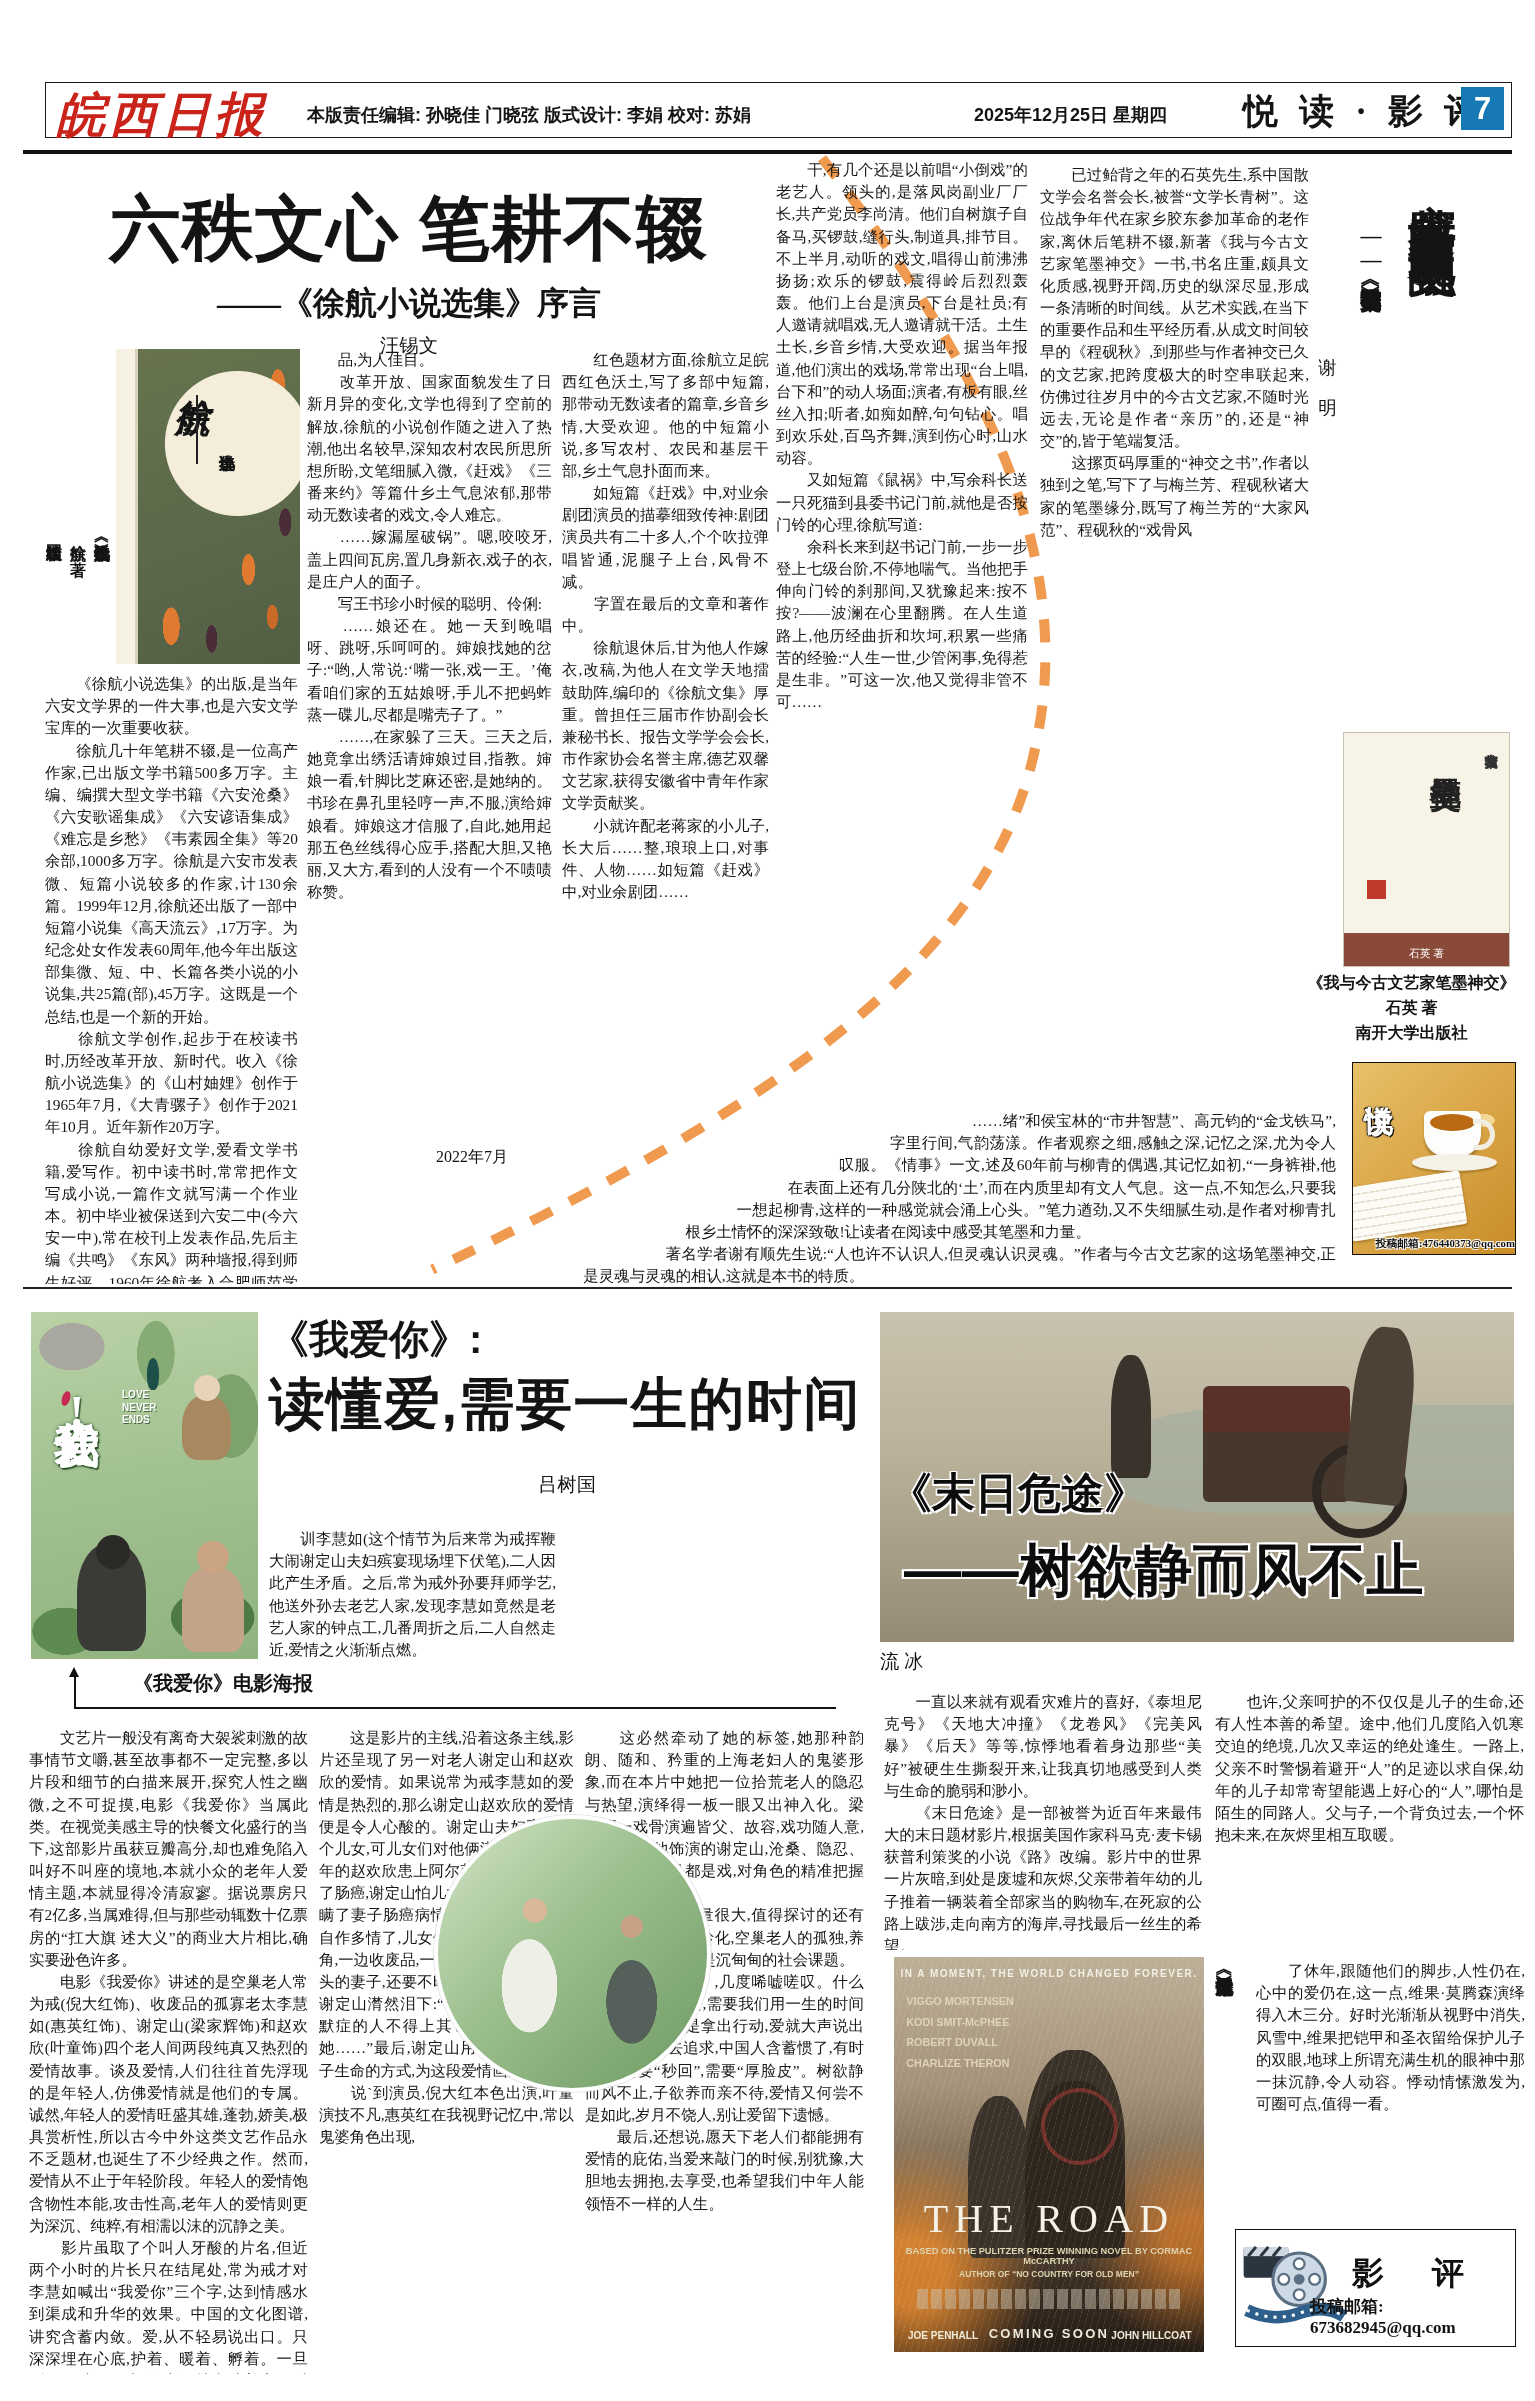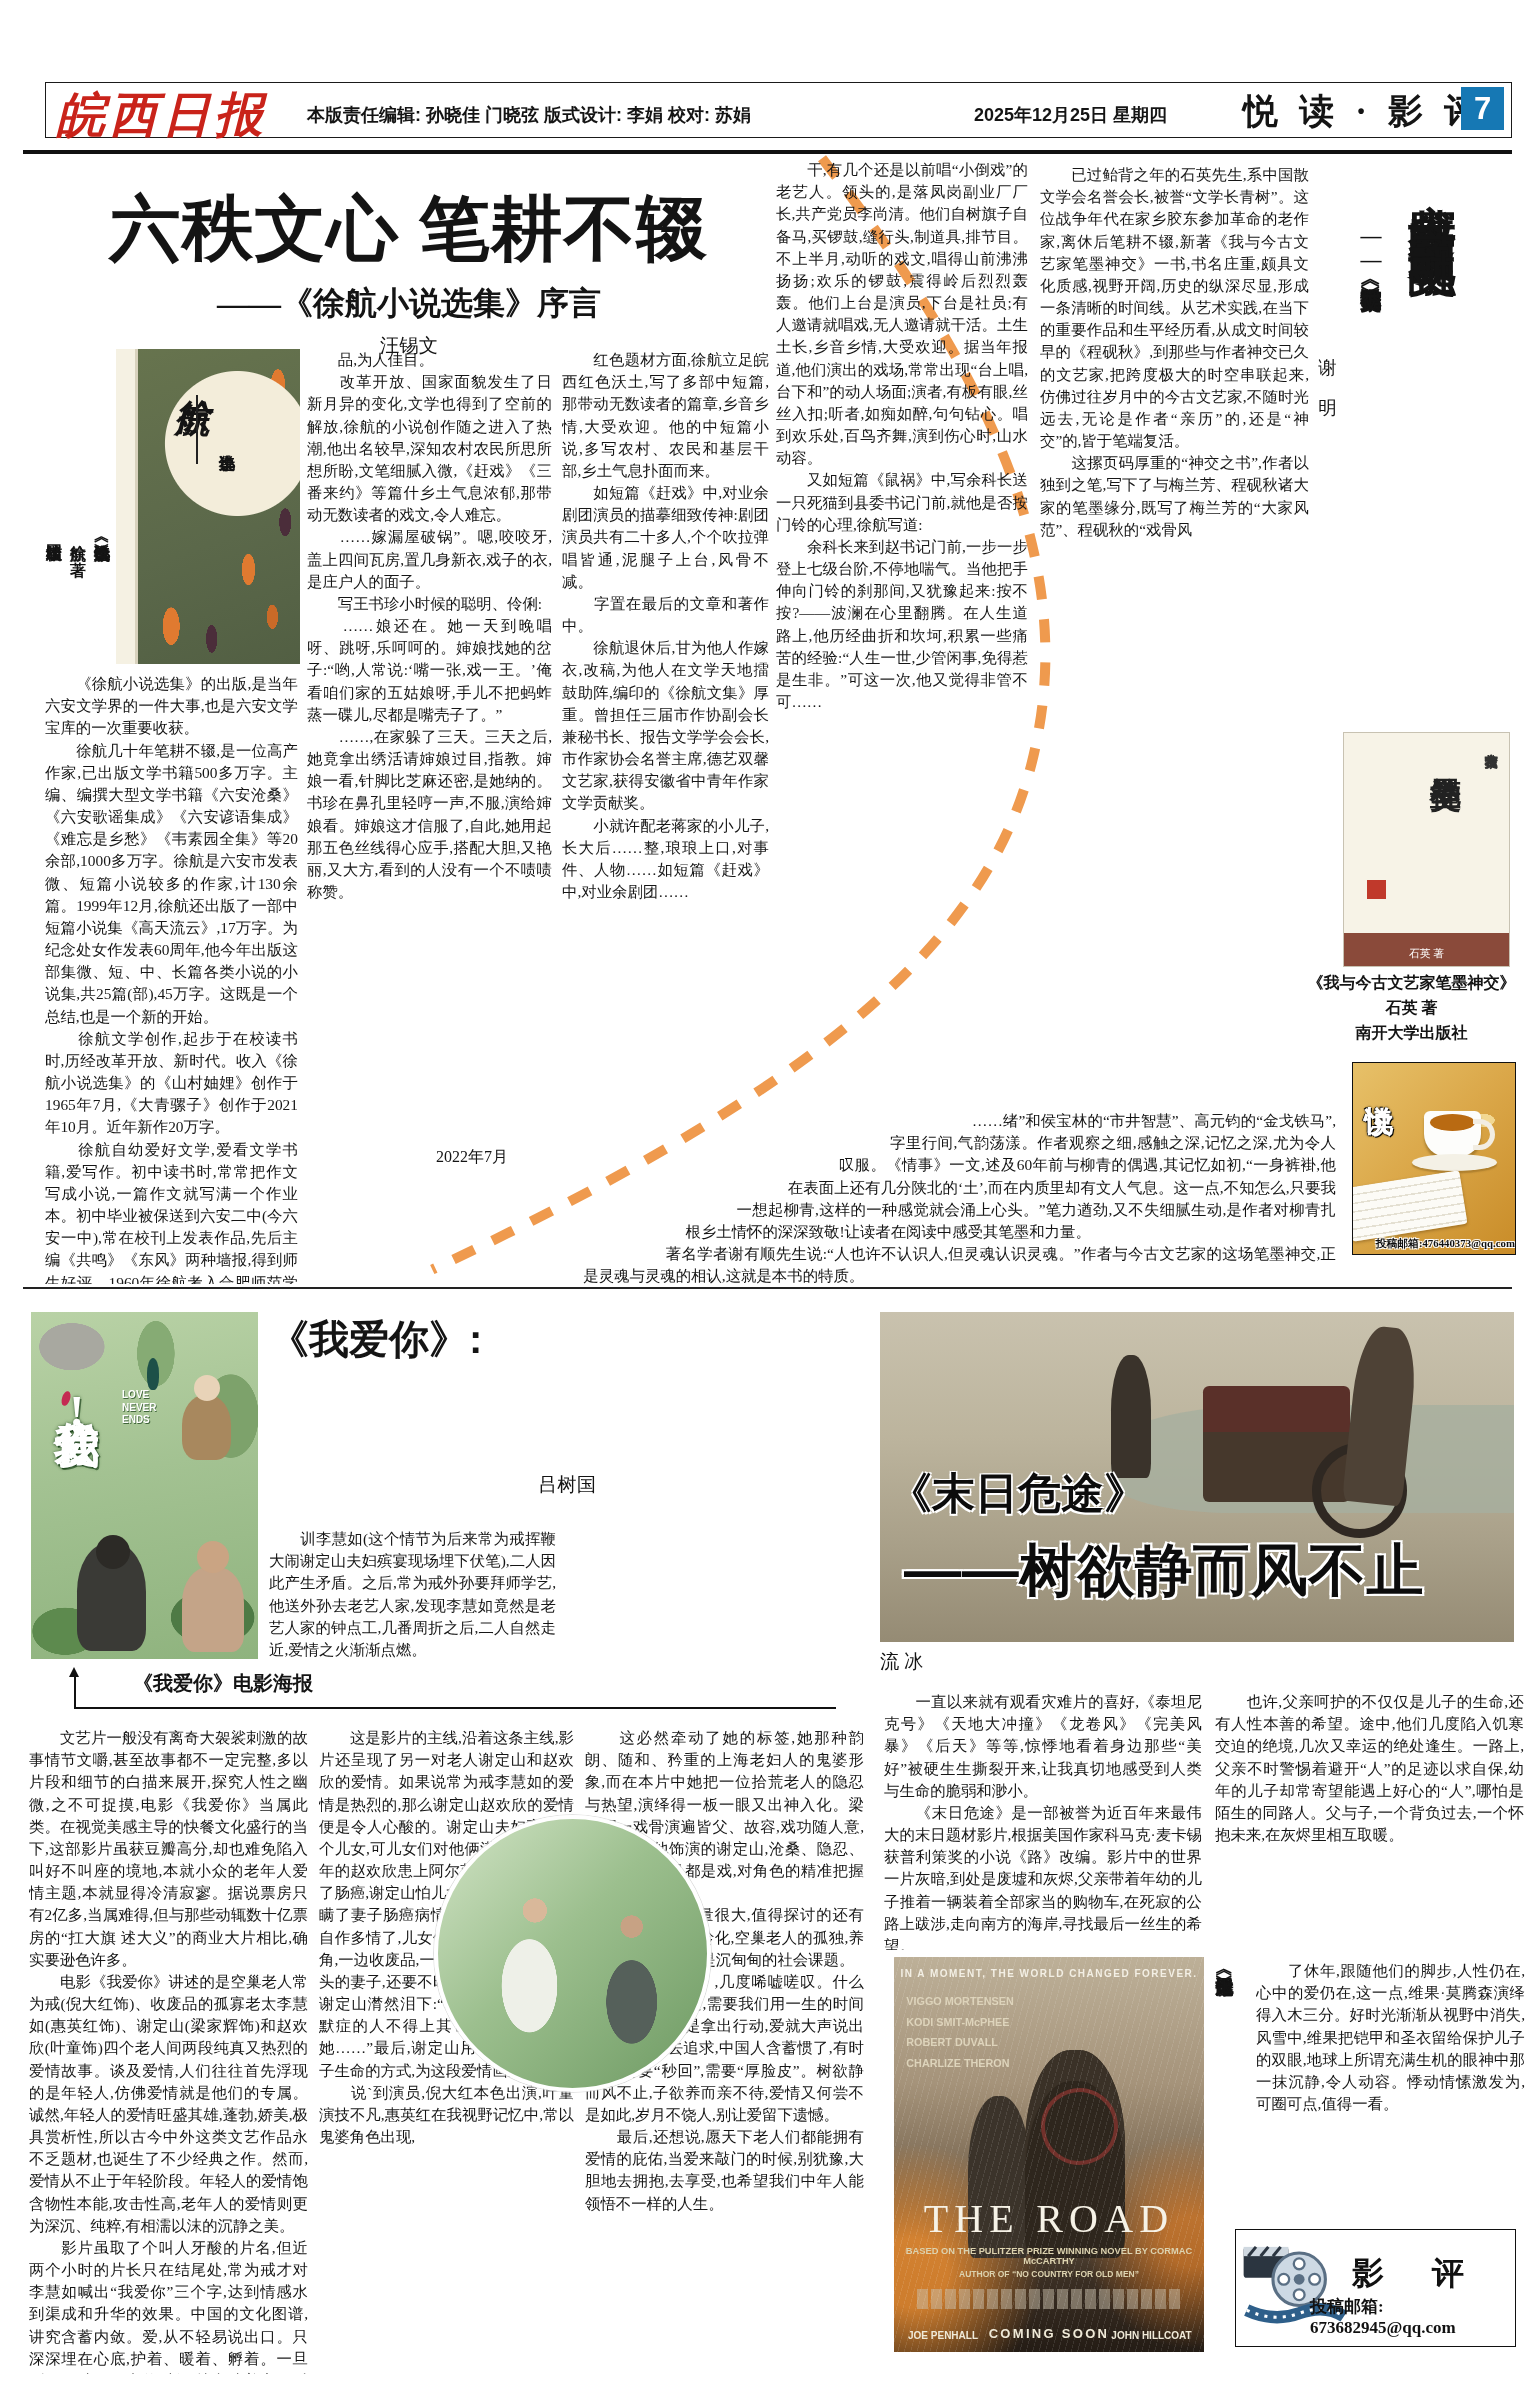--- a/index.html
+++ b/index.html
@@ -262,20 +262,21 @@
     <div class="abs p1-woman"></div>
     <div class="abs p1-title vert">我爱你!</div>
     <div class="abs p1-love sans">LOVE NEVER ENDS</div>
   </div>
   <div class="abs cap3-head"></div>
   <div class="abs cap3-vline"></div>
   <div class="abs cap3-hline"></div>
   <div class="abs cap3">《我爱你》电影海报</div>
 
   <div class="abs a3-prefix sans">《我爱你》:</div>
+  <div class="abs a3-title sans">读懂爱,需要一生的时间</div>
   <div class="abs a3-byline">吕树国</div>
   <div class="col a3-colA">　　训李慧如(这个情节为后来常为戒挥鞭大闹谢定山夫妇殡宴现场埋下伏笔),二人因此产生矛盾。之后,常为戒外孙要拜师学艺,他送外孙去老艺人家,发现李慧如竟然是老艺人家的钟点工,几番周折之后,二人自然走近,爱情之火渐渐点燃。</div>
   <div class="col a3-colC">　　文艺片一般没有离奇大袈裟刺激的故事情节文嚼,甚至故事都不一定完整,多以片段和细节的白描来展开,探究人性之幽微,之不可捉摸,电影《我爱你》当属此类。在视觉美感主导的快餐文化盛行的当下,这部影片虽获豆瓣高分,却也难免陷入叫好不叫座的境地,本就小众的老年人爱情主题,本就显得冷清寂寥。据说票房只有2亿多,当属难得,但与那些动辄数十亿票房的“扛大旗 述大义”的商业大片相比,确实要逊色许多。
 　　电影《我爱你》讲述的是空巢老人常为戒(倪大红饰)、收废品的孤寡老太李慧如(惠英红饰)、谢定山(梁家辉饰)和赵欢欣(叶童饰)四个老人间两段纯真又热烈的爱情故事。谈及爱情,人们往往首先浮现的是年轻人,仿佛爱情就是他们的专属。诚然,年轻人的爱情旺盛其雄,蓬勃,娇美,极具赏析性,所以古今中外这类文艺作品永不乏题材,也诞生了不少经典之作。然而,爱情从不止于年轻阶段。年轻人的爱情饱含物性本能,攻击性高,老年人的爱情则更为深沉、纯粹,有相濡以沫的沉静之美。
 　　影片虽取了个叫人牙酸的片名,但近两个小时的片长只在结尾处,常为戒才对李慧如喊出“我爱你”三个字,达到情感水到渠成和升华的效果。中国的文化图谱,讲究含蓄内敛。爱,从不轻易说出口。只深深埋在心底,护着、暖着、孵着。一旦到了要冲口而出的时候,就意味着义无反顾!
 　　常为戒和李慧如不打不相识。公园是老年人集中的地方,捡拾垃圾的李慧如和前来晨练的常为戒遇上了,起初是李慧如与不让捡垃圾的公园管理员之间发生争执,常为戒为管理员出头,并逞强地拿出“麒麟鞭”要教</div>
   <div class="col a3-colD">　　这是影片的主线,沿着这条主线,影片还呈现了另一对老人谢定山和赵欢欣的爱情。如果说常为戒李慧如的爱情是热烈的,那么谢定山赵欢欣的爱情便是令人心酸的。谢定山夫妇育有三个儿女,可儿女们对他俩漠不关心。晚年的赵欢欣患上阿尔茨海默症,又患上了肠癌,谢定山怕儿女们担忧,向他们隐瞒了妻子肠癌病情。扎心的是谢定山自作多情了,儿女们让他住在城市的一角,一边收废品,一边照顾将走向生命尽头的妻子,还要不时接济小女儿。片中谢定山潸然泪下:“听说患了阿尔茨海默症的人不得上其它恶病,可没想到她……”最后,谢定山用了结自己和妻子生命的方式,为这段爱情画上句号。
 　　说`到演员,倪大红本色出演,叶童演技不凡,惠英红在我视野记忆中,常以鬼婆角色出现,</div>
   <div class="col a3-colE">　　这必然牵动了她的标签,她那种韵朗、随和、矜重的上海老妇人的鬼婆形象,而在本片中她把一位拾荒老人的隐忍与热望,演绎得一板一眼又出神入化。梁家辉一戏骨演遍皆父、故容,戏功随人意,但本片中,他饰演的谢定山,沧桑、隐忍、厚道,举手投足都是戏,对角色的精准把握令人叹服。
 　　影片的信息量很大,值得探讨的还有很多,比如人口老龄化,空巢老人的孤独,养老,临终关怀等,都是沉甸甸的社会课题。

